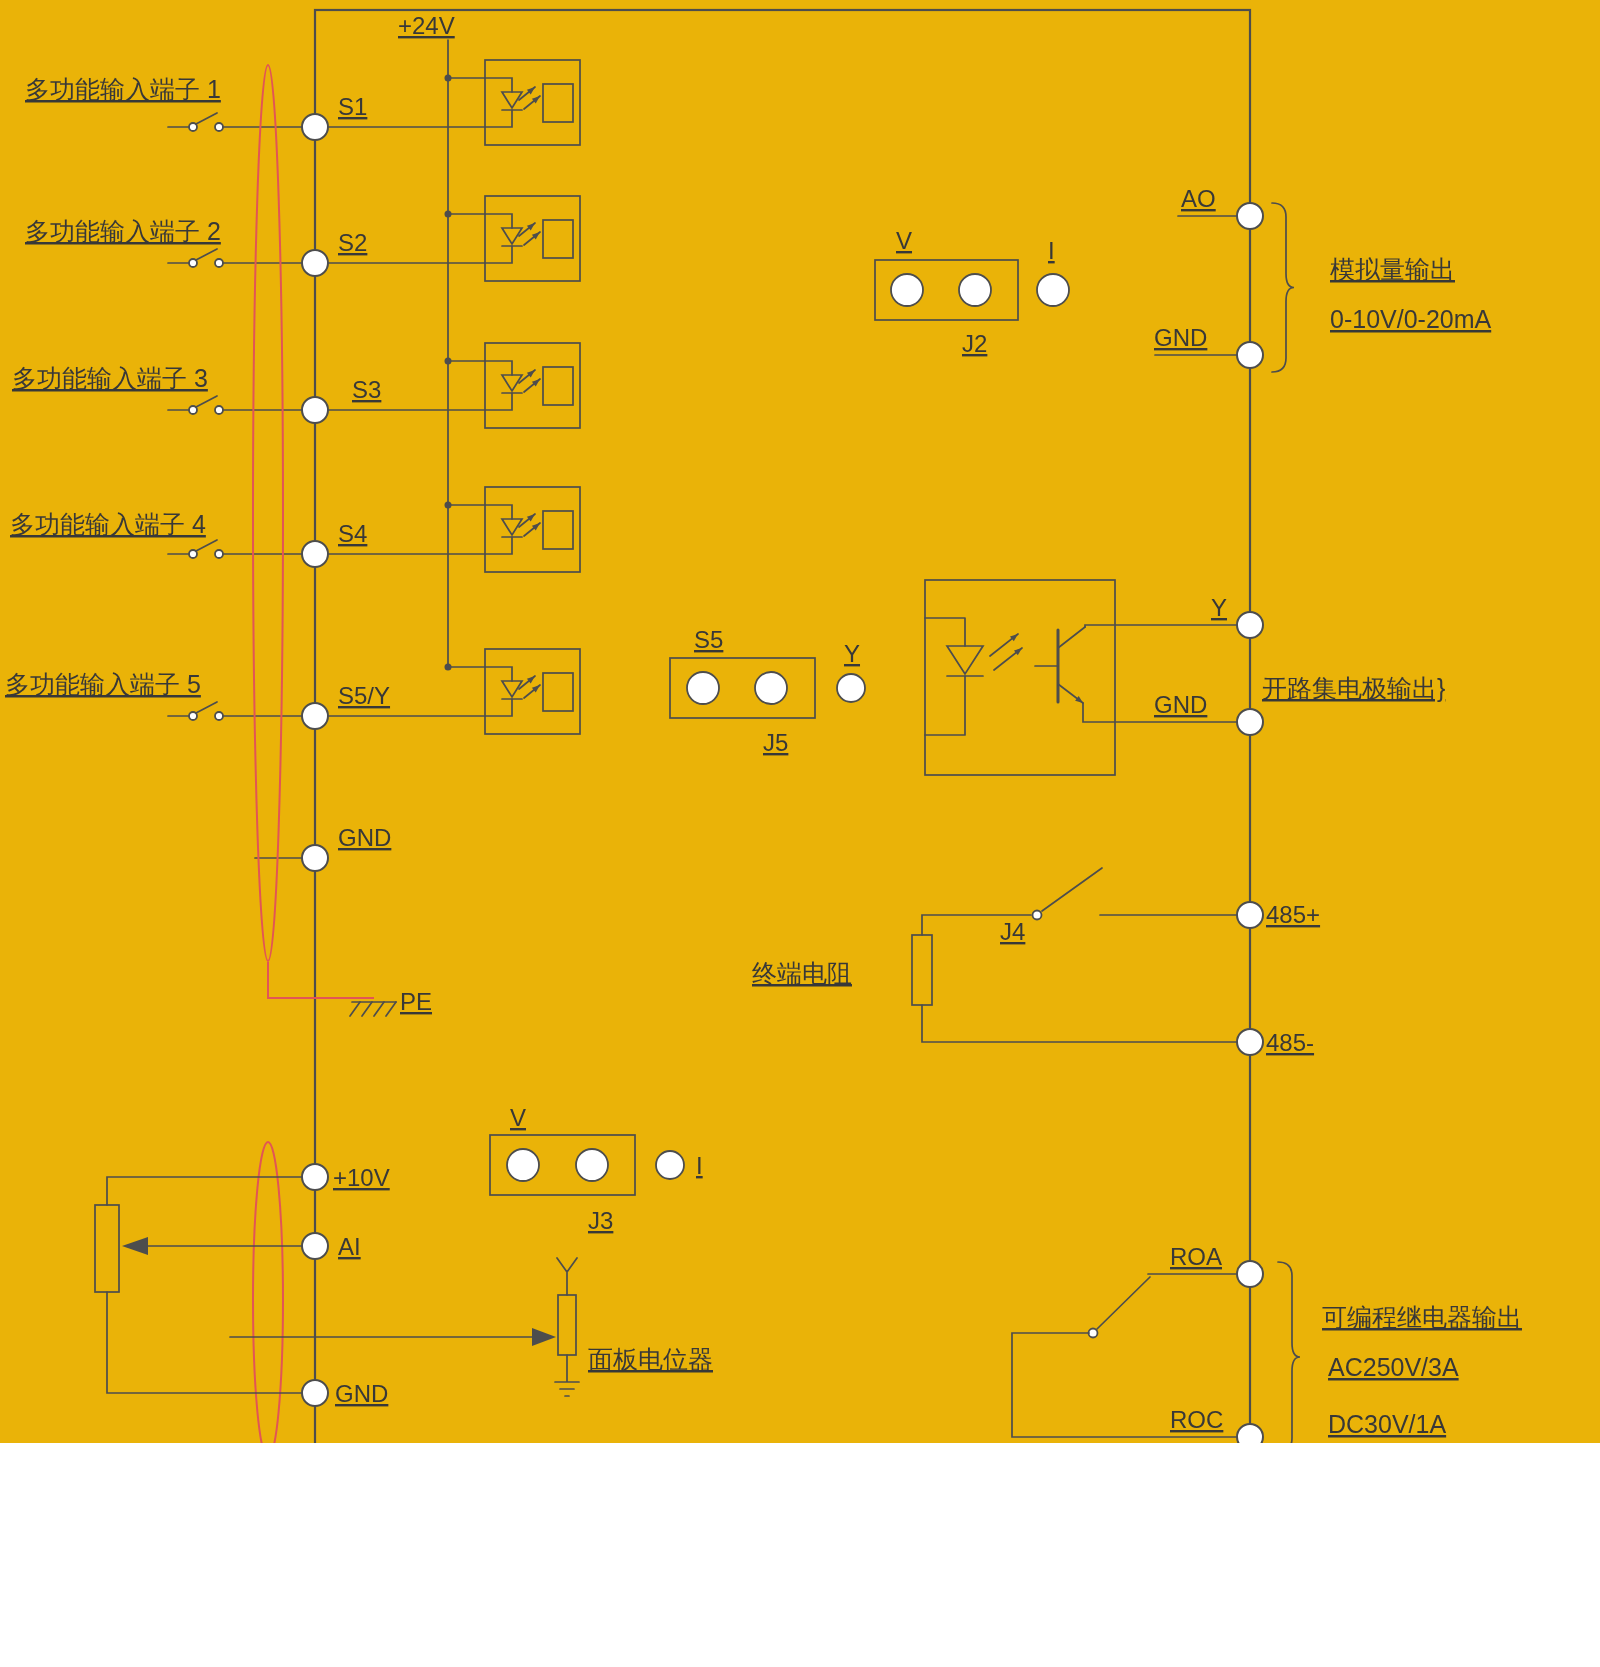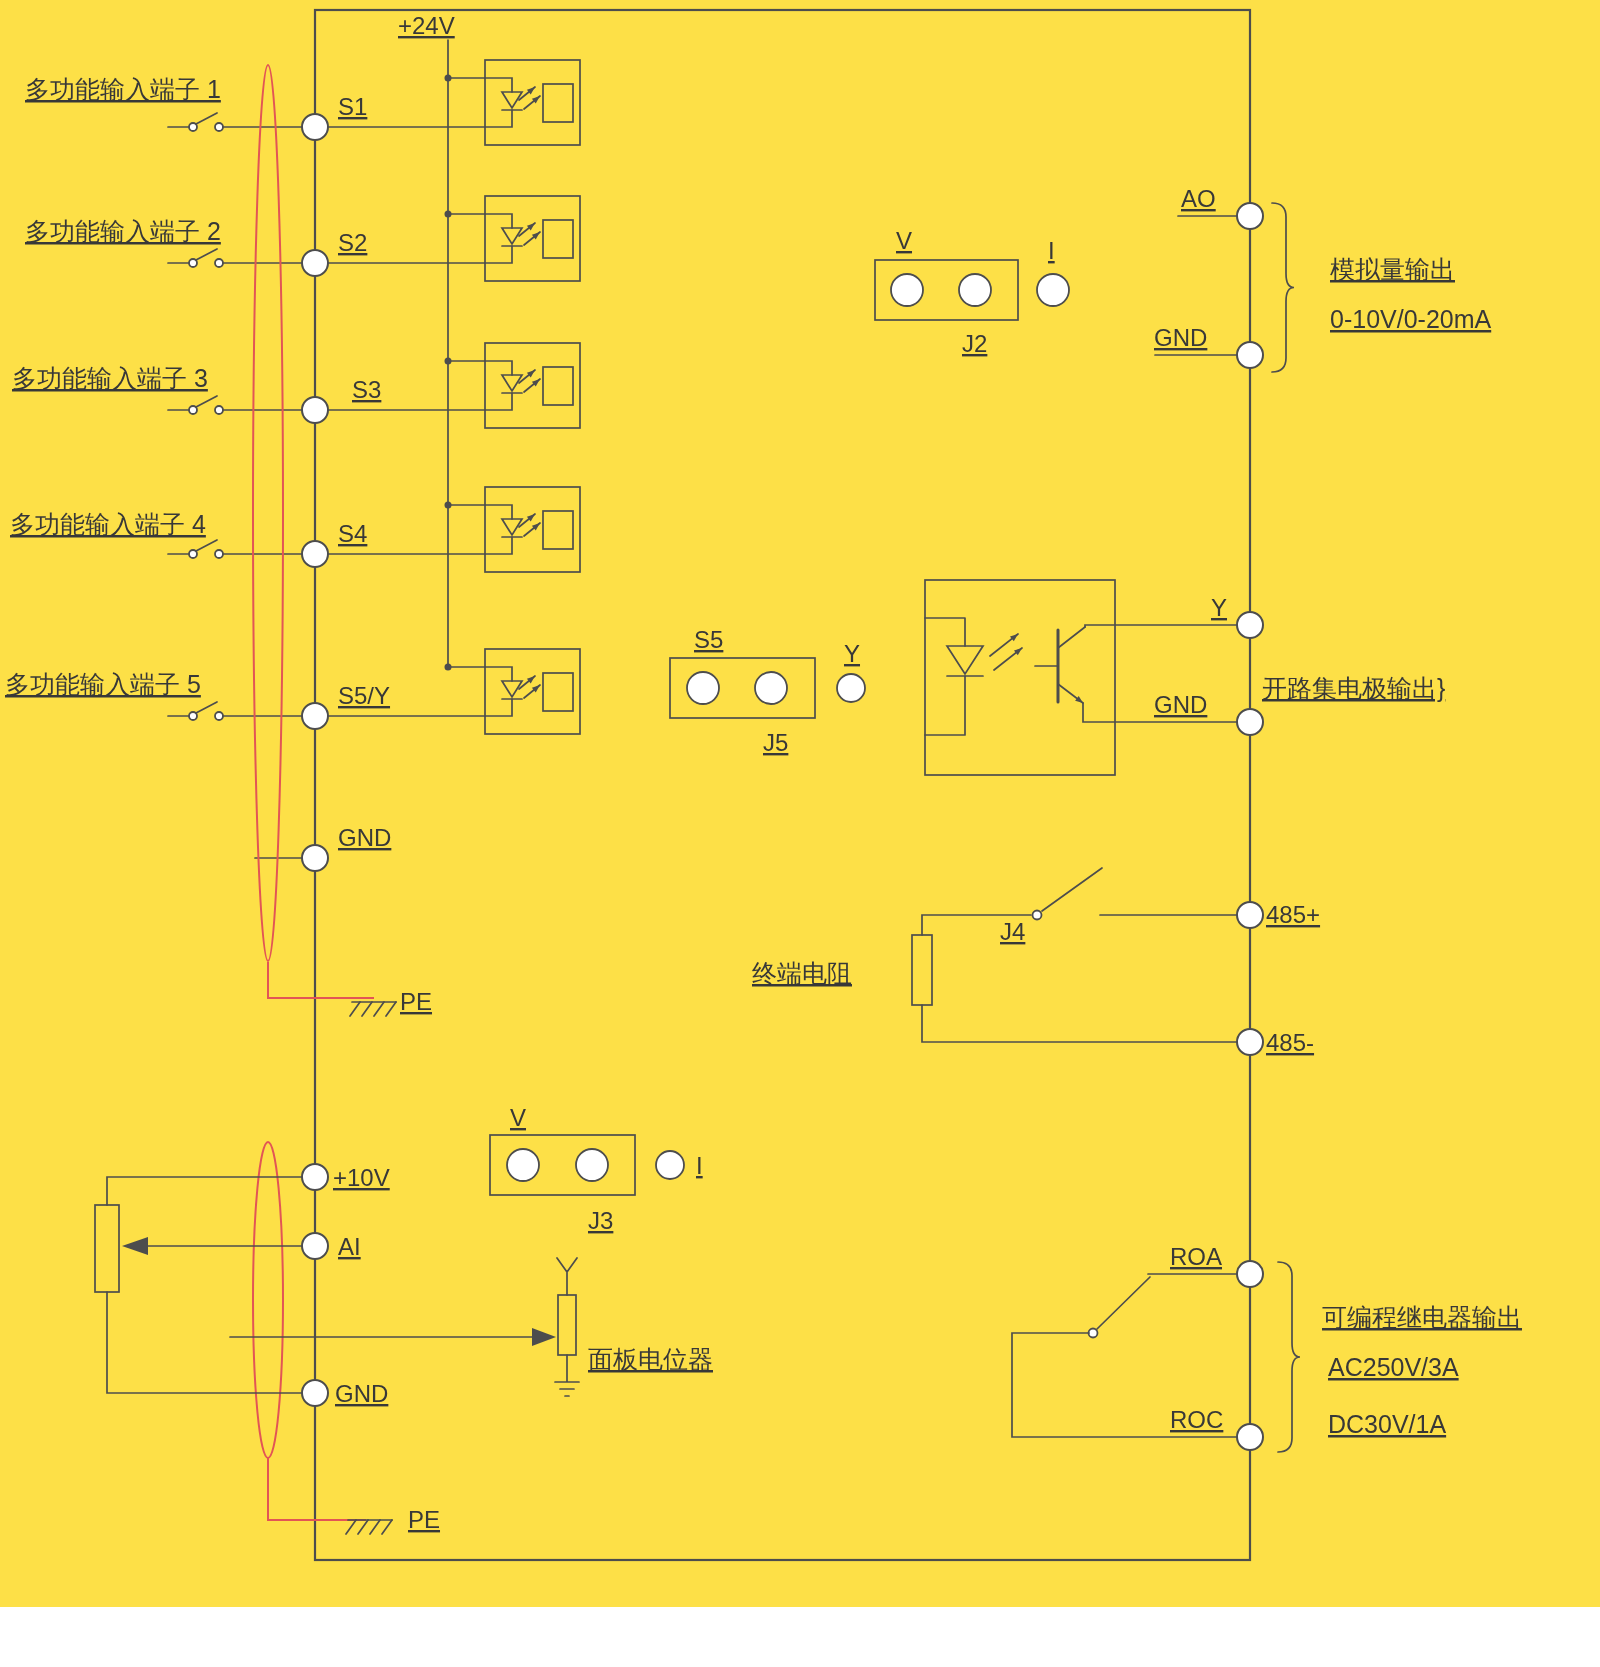--- a/index.html
+++ b/index.html
@@ -1,16 +1,16 @@
 <!DOCTYPE html>
 <html><head>
 <meta charset="utf-8">
 <style>
   html,body{margin:0;padding:0;background:#ffffff;}
-  .stage{position:relative;width:1600px;height:1607px;background:#fde047;overflow:hidden;}
+  .stage{position:relative;width:1600px;height:1443px;background:#eab308;overflow:hidden;}
   svg{display:block;}
   .w{stroke:#4d4d4d;stroke-width:1.7;fill:none;stroke-linecap:round;}
   .w2{stroke:#4d4d4d;stroke-width:2.2;fill:none;}
   .term{fill:#ffffff;stroke:#4d4d4d;stroke-width:2;}
   .jc{fill:#ffffff;stroke:#4d4d4d;stroke-width:1.8;}
   .dot{fill:#4d4d4d;stroke:none;}
   .ah{fill:#4d4d4d;stroke:none;}
   .red{stroke:#e25555;stroke-width:2;fill:none;}
   .t{font-family:"Liberation Sans","DejaVu Sans",sans-serif;font-size:24px;fill:#383838;}
   .cj{font-size:25px;}

